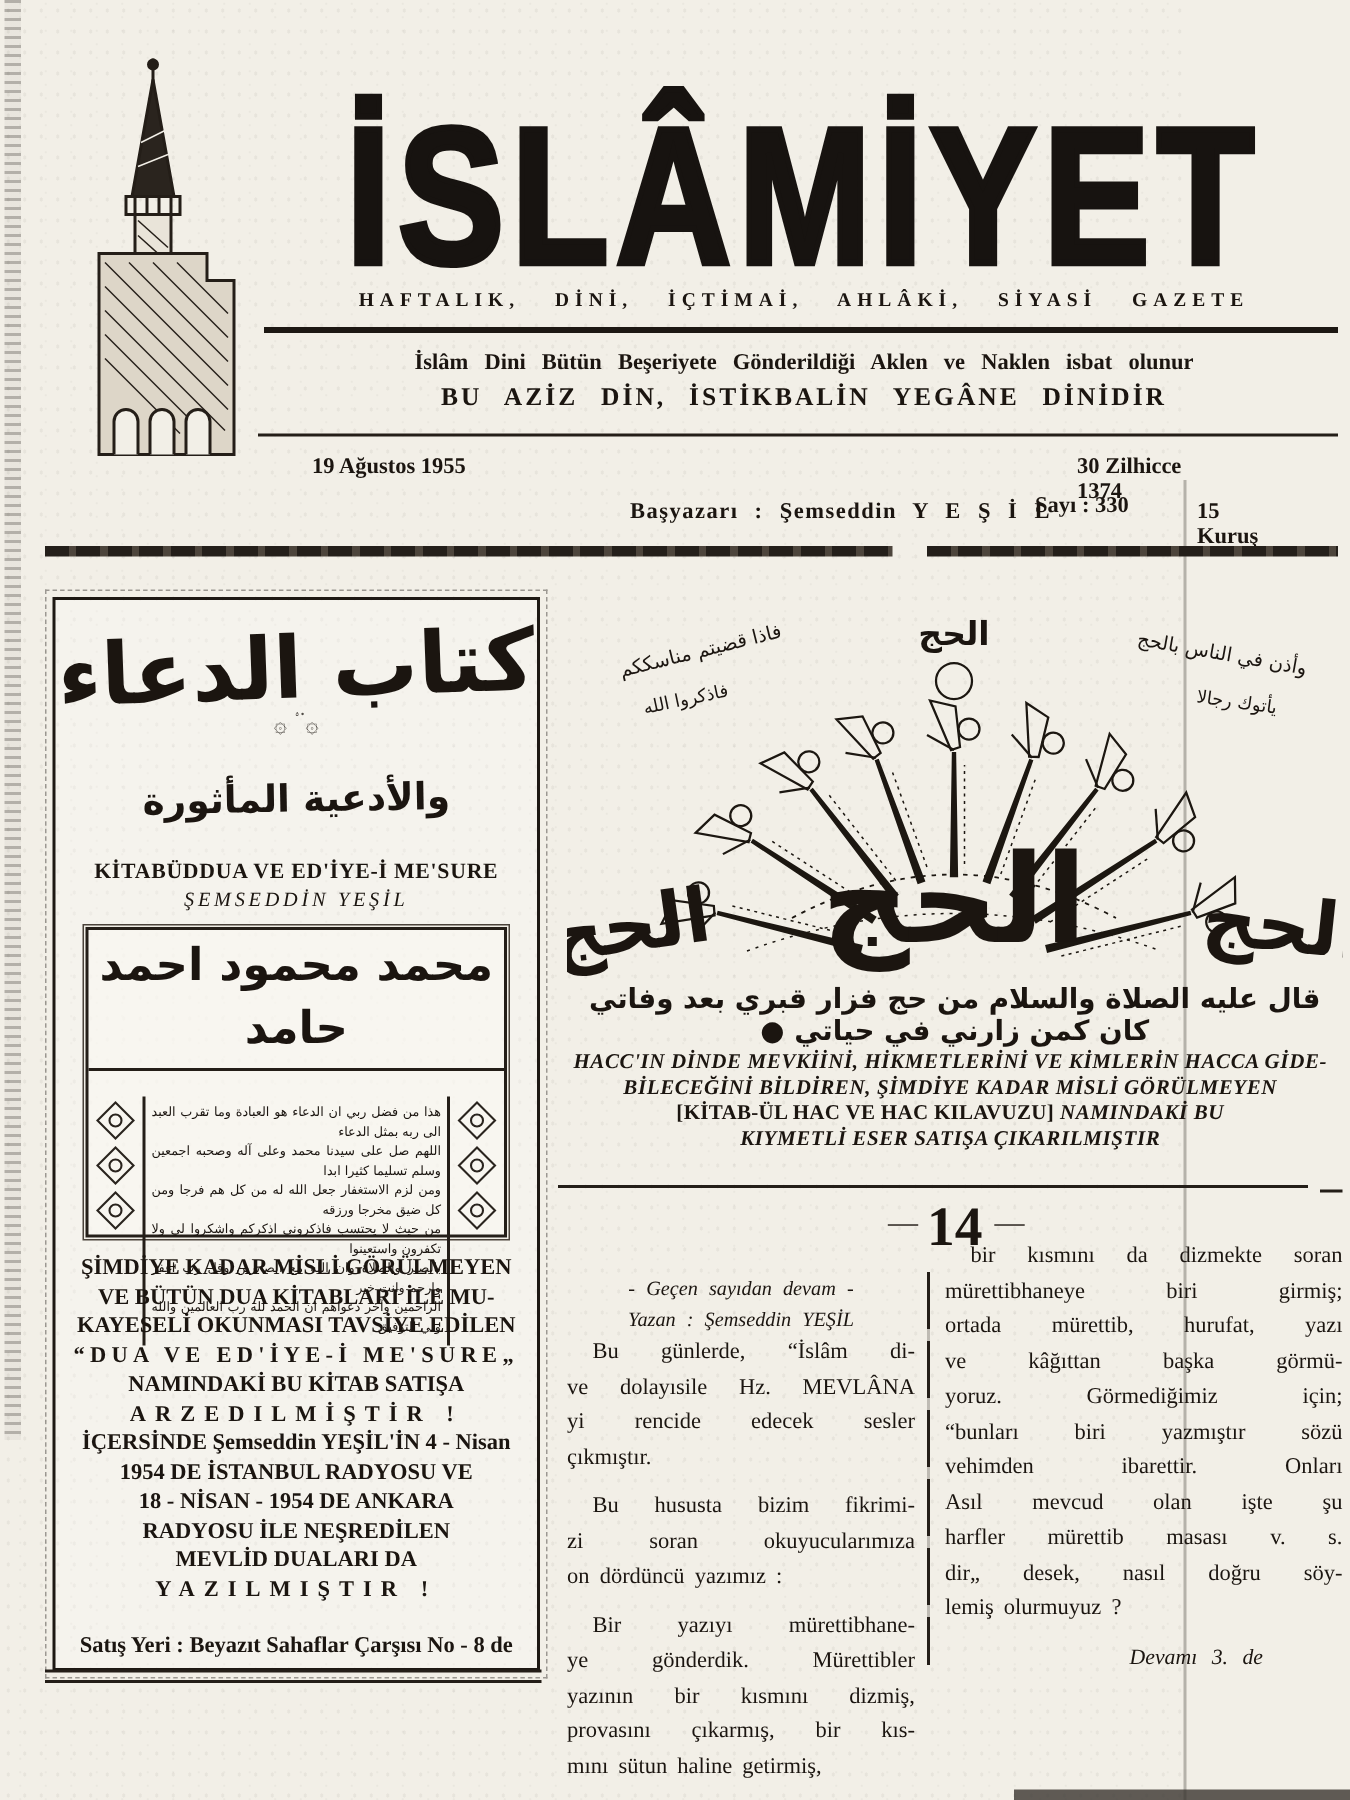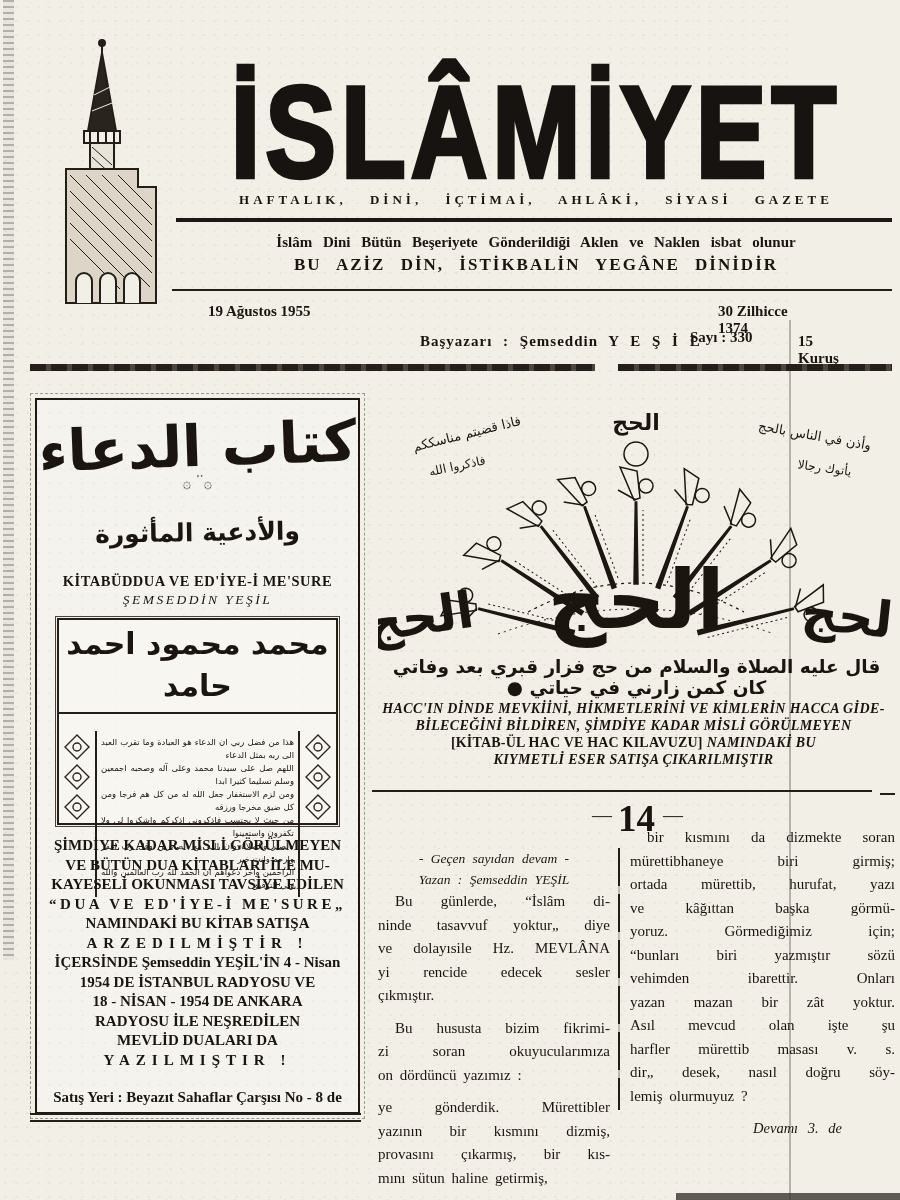--- a/index.html
+++ b/index.html
@@ -331,50 +331,49 @@
     <span class="dash">—</span><span class="num">14</span><span class="dash">—</span>
   </div>
 
   <div class="abs cols">
     <div class="col1">
       <div class="byline">- Geçen sayıdan devam -</div>
       <div class="byline">Yazan :   Şemseddin YEŞİL</div>
       <div>
           <div class="para">
             <div class="artline first">Bu günlerde,  “İslâm di-</div>
-            <div class="artline">ninde tasavvuf yoktur„  diye</div>
             <div class="artline">ve dolayısile Hz. MEVLÂNA</div>
             <div class="artline">yi rencide edecek sesler</div>
             <div class="artline last">çıkmıştır.</div>
           </div>
           <div class="para">
             <div class="artline first">Bu hususta bizim fikrimi-</div>
             <div class="artline">zi soran okuyucularımıza</div>
             <div class="artline last">on dördüncü yazımız :</div>
           </div>
           <div class="para">
+            <div class="artline first">Bir yazıyı mürettibhane-</div>
             <div class="artline">ye gönderdik. Mürettibler</div>
             <div class="artline">yazının bir kısmını dizmiş,</div>
             <div class="artline">provasını çıkarmış, bir kıs-</div>
             <div class="artline last">mını sütun haline getirmiş,</div>
           </div>
         </div>
     </div>
     <div class="coldiv"></div>
     <div class="col2">
       <div>
           <div class="para">
             <div class="artline first">bir kısmını da dizmekte soran</div>
             <div class="artline">mürettibhaneye biri girmiş;</div>
             <div class="artline">ortada mürettib, hurufat, yazı</div>
             <div class="artline">ve kâğıttan başka görmü-</div>
             <div class="artline">yoruz. Görmediğimiz için;</div>
             <div class="artline">“bunları biri yazmıştır sözü</div>
             <div class="artline">vehimden ibarettir. Onları</div>
-            <div class="artline">yazan mazan bir zât yoktur.</div>
             <div class="artline">Asıl mevcud olan işte şu</div>
             <div class="artline">harfler mürettib masası v. s.</div>
             <div class="artline">dir„ desek, nasıl doğru söy-</div>
             <div class="artline last">lemiş olurmuyuz ?</div>
           </div>
         </div>
       <div class="continuation">Devamı 3. de</div>
     </div>
   </div>
 

